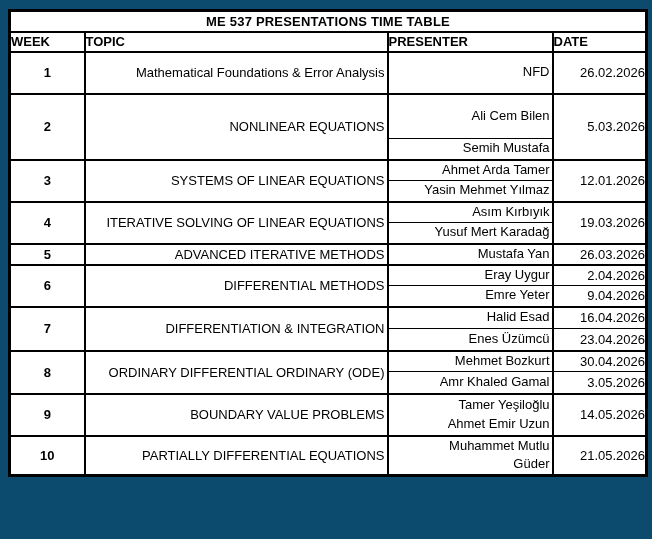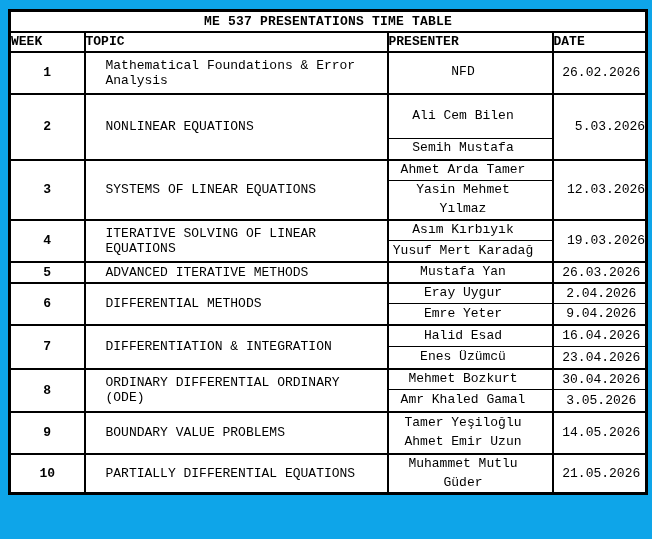--- a/index.html
+++ b/index.html
@@ -6,23 +6,22 @@
     margin: 0;
     padding: 0;
     background: #ffffff;
     font-family: "Liberation Sans", sans-serif;
     color: #000000;
   }
   .page {
     position: relative;
     width: 652px;
     height: 539px;
-    background: #0ea5e9;
+    background: #0c4a6e;
     overflow: hidden;
-    font-family: Liberation Mono, monospace;
   }
   table.timetable {
     position: absolute;
     left: 8px;
     top: 9px;
     border-collapse: collapse;
     table-layout: fixed;
     width: 637px;
     border: 3px solid #000000;
     background: #ffffff;
@@ -41,33 +40,33 @@
   }
   th {
     font-weight: bold;
     text-align: left;
   }
   .week-cell {
     font-weight: bold;
     text-align: center;
   }
   .topic-cell {
-    text-align: left;
+    text-align: right;
     padding-left: 20px;
     padding-right: 2px;
   }
   .presenter-cell {
-    text-align: center;
+    text-align: right;
     padding-left: 4px;
-    padding-right: 18px;
+    padding-right: 2px;
     white-space: pre-line;
     line-height: 1.45;
   }
   .date-cell {
-    text-align: center;
+    text-align: right;
     padding-left: 4px;
   }
   .date-center {
     text-align: right;
     padding-left: 0;
   }
   
   .above-sub { border-bottom: 1px solid #000000; }
   .sub       { border-top:    1px solid #000000; }
   
@@ -116,21 +115,21 @@
       <td class="date-cell date-center" rowspan="2">5.03.2026</td>
     </tr>
     <tr class="h21">
       <td class="presenter-cell sub">Semih Mustafa</td>
     </tr>
 
     <tr class="h21">
       <td class="week-cell" rowspan="2">3</td>
       <td class="topic-cell" rowspan="2">SYSTEMS OF LINEAR EQUATIONS</td>
       <td class="presenter-cell above-sub">Ahmet Arda Tamer</td>
-      <td class="date-cell date-center" rowspan="2">12.03.2026</td>
+      <td class="date-cell date-center" rowspan="2">12.01.2026</td>
     </tr>
     <tr class="h21">
       <td class="presenter-cell sub">Yasin Mehmet Yılmaz</td>
     </tr>
 
     <tr class="h21">
       <td class="week-cell" rowspan="2">4</td>
       <td class="topic-cell" rowspan="2">ITERATIVE SOLVING OF LINEAR EQUATIONS</td>
       <td class="presenter-cell above-sub">Asım Kırbıyık</td>
       <td class="date-cell date-center" rowspan="2">19.03.2026</td>

